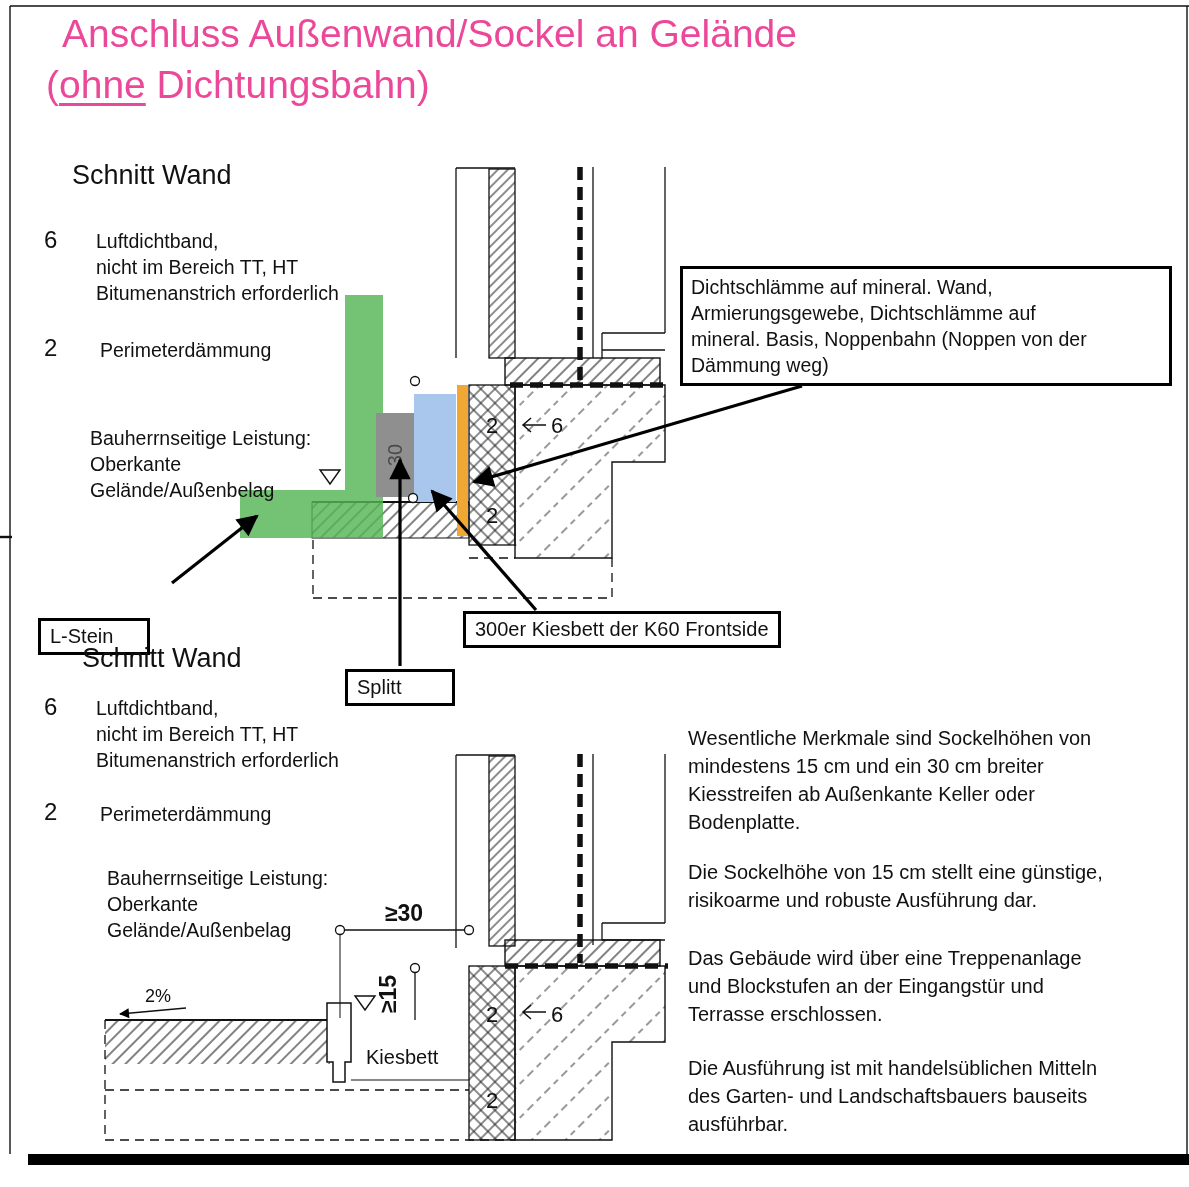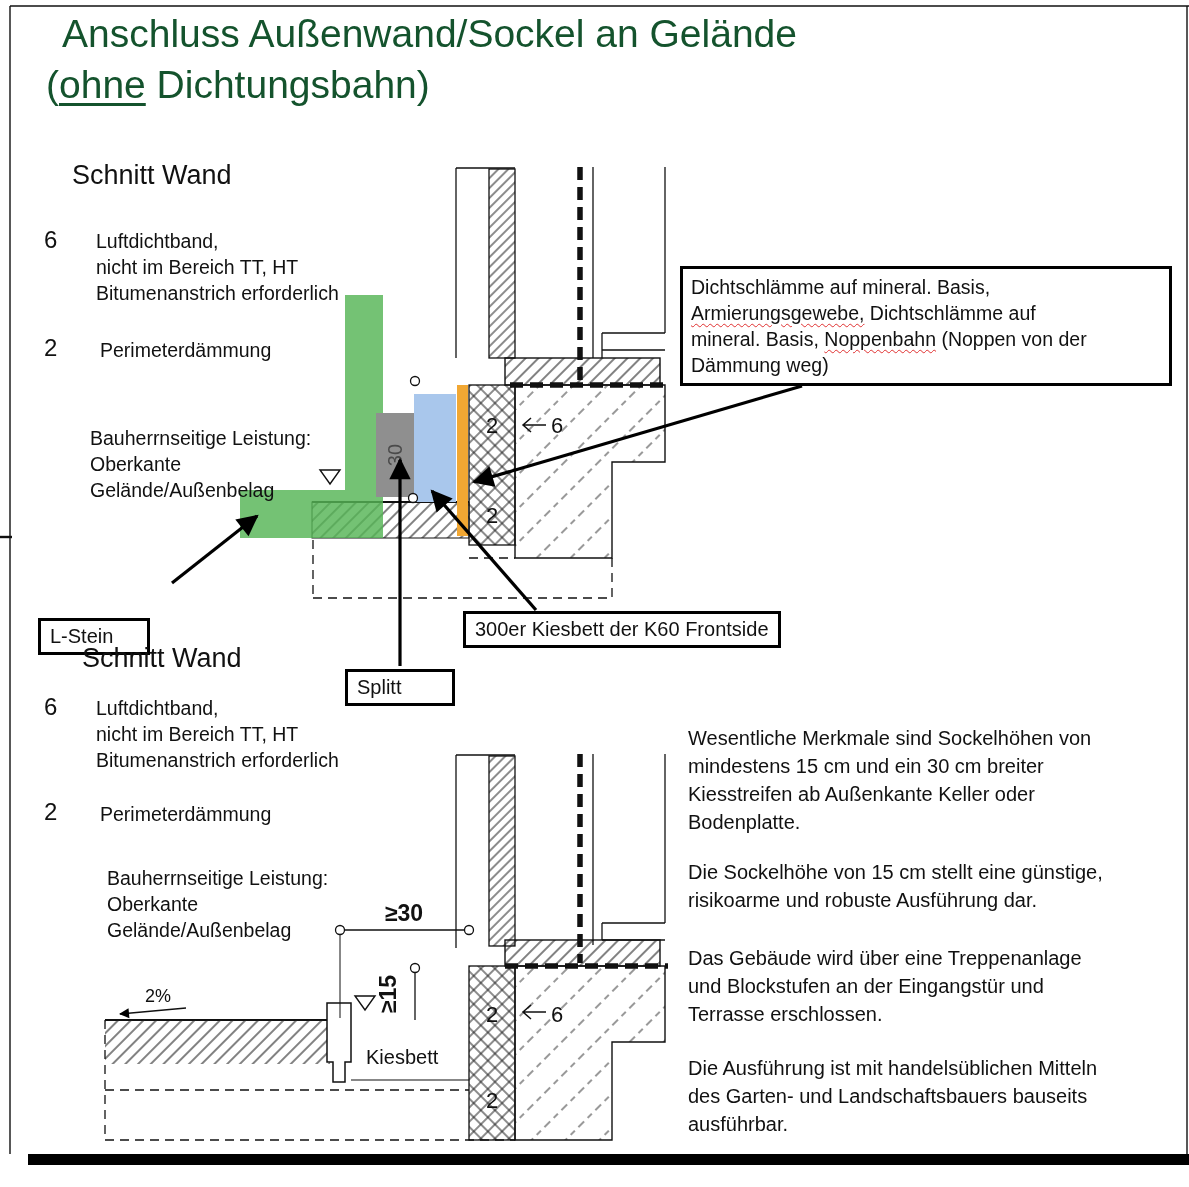--- a/index.html
+++ b/index.html
@@ -1,30 +1,30 @@
 <!DOCTYPE html>
 <html><head>
 <meta charset="utf-8">
 <style>
   html,body{margin:0;padding:0;background:#9a9a9a;}
   .page{position:relative;width:1189px;height:1187px;background:#ffffff;
         font-family:"Liberation Sans",sans-serif;color:#111;overflow:hidden;}
   .dw{position:absolute;left:0;top:0;z-index:1;}
   .abs{position:absolute;z-index:2;}
-  .title{left:20px;top:8px;font-size:39px;line-height:51px;color:#14532d;}
+  .title{left:20px;top:8px;font-size:39px;line-height:51px;color:#ec4899;}
   .title .t1{margin-left:42px;white-space:nowrap;}
   .title .t2{white-space:nowrap;margin-left:26px;}
   .u{text-decoration:underline;text-decoration-thickness:3px;text-underline-offset:5px;}
   .h2{font-size:27px;white-space:nowrap;}
   .numlbl{font-size:24px;}
   .lbltext{font-size:19.5px;line-height:26px;white-space:pre-line;margin-left:22px;}
   .para{font-size:20px;line-height:28px;white-space:pre-line;}
   .callout{border:3px solid #000;background:#fff;width:470px;padding:5px 8px;
            font-size:19.5px;line-height:26px;}
-  .wavy{text-decoration:underline;text-decoration-style:wavy;
+  .wavy{text-decoration-style:wavy;
         text-decoration-color:#e03131;text-decoration-thickness:1px;text-underline-offset:3px;}
   .labelbox{border:3px solid #000;background:#fff;padding:4px 9px;font-size:20px;white-space:nowrap;}
   svg text{font-family:"Liberation Sans",sans-serif;}
 </style>
 </head>
 <body>
 
 <div class="page">
 
   <svg class="dw" width="1189" height="1187" viewBox="0 0 1189 1187">
@@ -180,21 +180,21 @@
 
   <div class="abs numlbl" style="left:44px;top:334px">2</div>
   <div class="abs lbltext" style="left:78px;top:337px">Perimeterdämmung</div>
 
   <div class="abs lbltext" style="left:68px;top:425px">Bauherrnseitige Leistung:
 Oberkante
 Gelände/Außenbelag</div>
 
 
   <div class="abs callout" style="left:680px;top:266px">
-    <span>Dichtschlämme auf mineral. Basis,</span><br>
+    <span>Dichtschlämme auf mineral. Wand,</span><br>
     <span class="wavy">Armierungsgewebe,</span><span> Dichtschlämme auf</span><br>
     <span>mineral. Basis, </span><span class="wavy">Noppenbahn</span><span> (Noppen von der</span><br>
     <span>Dämmung weg)</span>
   </div>
 
   <div class="abs labelbox" style="left:38px;top:618px;width:88px"><span>L-Stein</span></div>
   <div class="abs labelbox" style="left:345px;top:669px;width:86px"><span>Splitt</span></div>
   <div class="abs labelbox" style="left:463px;top:611px"><span>300er Kiesbett der K60 Frontside</span></div>
 
   <div class="abs h2" style="left:82px;top:643px">Schnitt Wand</div>

